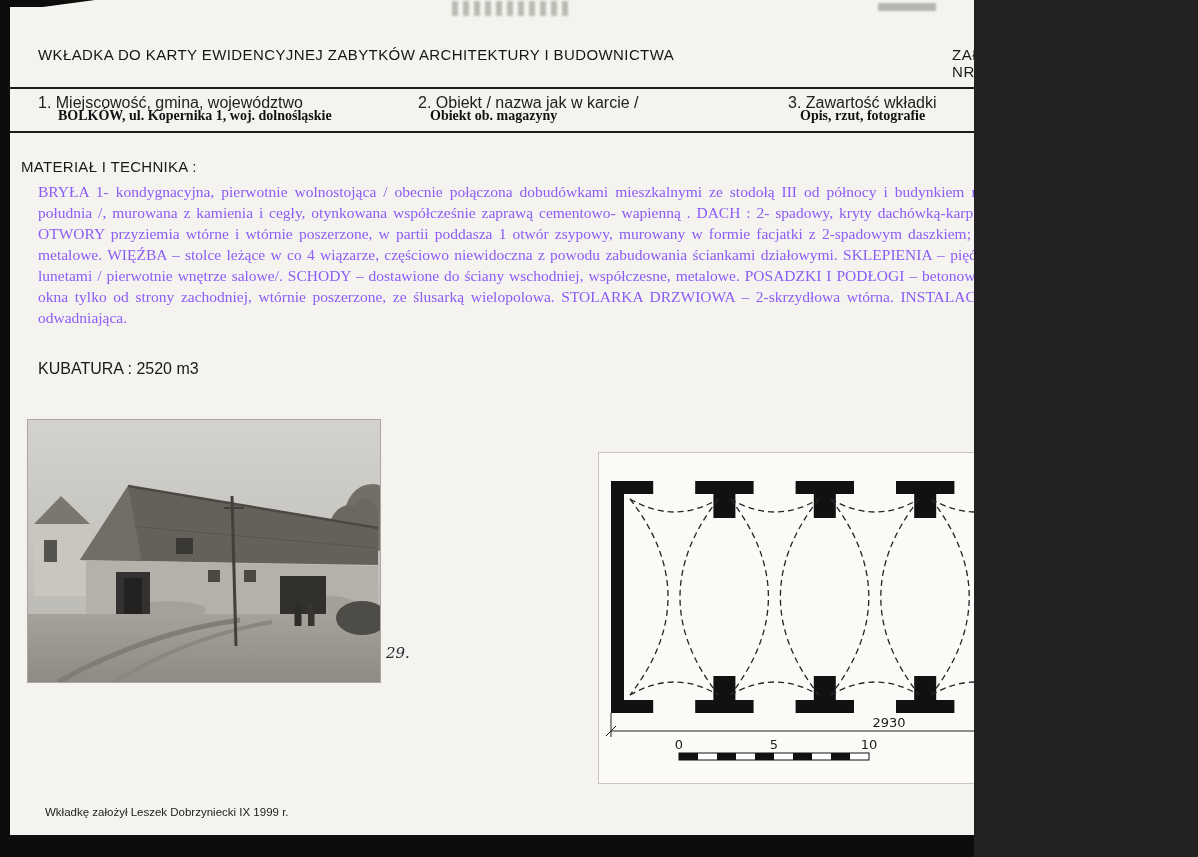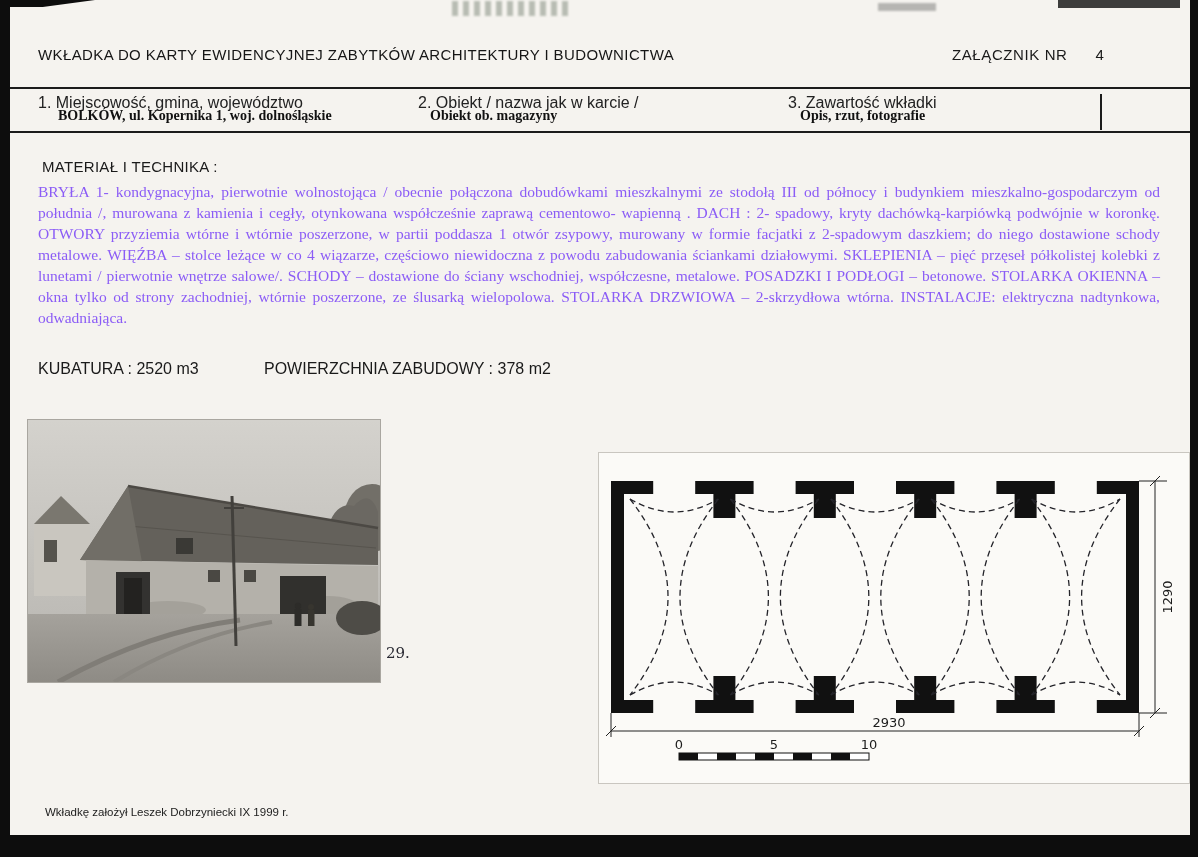--- a/index.html
+++ b/index.html
@@ -1,18 +1,18 @@
 <!DOCTYPE html>
 <html><head>
 <meta charset="utf-8">
 <style>
   * { box-sizing: border-box; margin: 0; padding: 0; }
   html,body { width:1198px; height:857px; overflow:hidden; }
   body { background:#222; font-family:"Liberation Sans", sans-serif; }
-  .page { position:relative; width:1198px; height:857px; background:#f5f3ef; overflow:hidden; color:#1a1a1a; }
+  .page { position:relative; width:974px; height:857px; background:#f5f3ef; overflow:hidden; color:#1a1a1a; }
   .abs { position:absolute; }
 
   
   .edge { position:absolute; background:#0d0d0d; }
   .edge-left { left:0; top:0; width:10px; height:857px; }
   .edge-right { left:1190px; top:0; width:8px; height:857px; }
   .edge-bottom { left:0; top:835px; width:1198px; height:22px; }
   .corner-wedge { left:0; top:0; width:95px; height:7px; clip-path:polygon(0 0,100% 0,45% 100%,0 100%); }
   .artifact { position:absolute; }
   .stamp-smudge { left:452px; top:1px; width:118px; height:15px;
@@ -26,29 +26,29 @@
   .attachment { left:952px; top:46px; font-size:15px; letter-spacing:.6px; }
   .attachment .num { margin-left:28px; }
   .rule { position:absolute; left:10px; width:1180px; height:2px; background:#1b1b1b; }
   .rule-1 { top:87px; } .rule-2 { top:131px; }
   .vdivider { position:absolute; left:1100px; top:94px; width:2px; height:36px; background:#1b1b1b; }
 
   .field-label { position:absolute; top:94px; font-size:16px; color:#222; }
   .field-value { position:absolute; top:108px; font-size:14px; font-weight:bold;
     font-family:"Liberation Serif", serif; color:#111; }
 
-  .section-heading { left:42px; top:158px; font-size:15px; letter-spacing:.3px; }
+  .section-heading { left:21px; top:158px; font-size:15px; letter-spacing:.3px; }
   .body-text { left:38px; top:181px; width:1122px; font-family:"Liberation Serif", serif;
     font-size:15.5px; line-height:21px; text-align:justify; color:#8b5cf6; }
   .metric-2 { position:absolute; left:226px; top:0; white-space:nowrap; }
   .metric-1 { position:absolute; left:0; top:0; white-space:nowrap; }
   .metrics-wrap { left:38px; top:360px; width:700px; height:20px;text-align:center; }
 
   .photo-frame { left:28px; top:420px; width:352px; height:262px; outline:1px solid #a9a6a0; background:#bbb; }
-  .photo-number { left:386px; top:644px; font-family:"DejaVu Serif", serif; 
+  .photo-number { left:386px; top:644px; font-family:"DejaVu Serif", serif; font-style:italic;
     font-size:15px; color:#2a2a33; }
 
   .plan-sheet { left:598px; top:452px; width:592px; height:332px; background:#fbfaf7;
     border:1px solid #c9c6c0; }
   .dimtext { font-family:"DejaVu Sans", sans-serif; font-size:13px; fill:#1c1c1c; }
 
   .footer-note { left:45px; top:806px; font-size:11.5px; color:#1c1c1c; }
 </style>
 </head>
 <body>
@@ -78,21 +78,20 @@
   <div class="vdivider"></div>
   <div class="rule rule-2"></div>
 
   <div class="abs section-heading">MATERIAŁ I TECHNIKA :</div>
   <div class="abs body-text">
     <p>BRYŁA  1- kondygnacyjna, pierwotnie wolnostojąca / obecnie połączona dobudówkami mieszkalnymi ze stodołą III od północy i budynkiem mieszkalno-gospodarczym od południa /, murowana z kamienia i cegły, otynkowana współcześnie zaprawą cementowo- wapienną . DACH :  2- spadowy,  kryty dachówką-karpiówką podwójnie w koronkę. OTWORY przyziemia wtórne i wtórnie poszerzone, w partii poddasza 1 otwór zsypowy, murowany w formie facjatki z 2-spadowym daszkiem; do niego dostawione schody metalowe. WIĘŹBA – stolce leżące w co 4 wiązarze, częściowo niewidoczna z powodu zabudowania ściankami działowymi. SKLEPIENIA – pięć przęseł półkolistej kolebki z lunetami / pierwotnie wnętrze salowe/. SCHODY – dostawione do ściany wschodniej, współczesne, metalowe. POSADZKI I PODŁOGI – betonowe. STOLARKA OKIENNA – okna tylko od strony zachodniej, wtórnie poszerzone, ze ślusarką wielopolowa. STOLARKA DRZWIOWA – 2-skrzydłowa  wtórna. INSTALACJE: elektryczna nadtynkowa, odwadniająca.</p>
   </div>
 
   <div class="abs metrics-wrap">
     <span class="metric-1">KUBATURA : 2520 m3</span>
-    <span class="metric-2">POWIERZCHNIA ZABUDOWY : 378 m2</span>
   </div>
 
   <div class="abs photo-frame">
     <svg viewBox="0 0 352 262" width="352" height="262">
       <defs>
         <linearGradient id="sky" x1="0" y1="0" x2="0" y2="1">
           <stop offset="0" stop-color="#d4d2cd"></stop>
             <stop offset="1" stop-color="#b6b4af"></stop>
         </linearGradient>
         <linearGradient id="ground" x1="0" y1="0" x2="0" y2="1">

